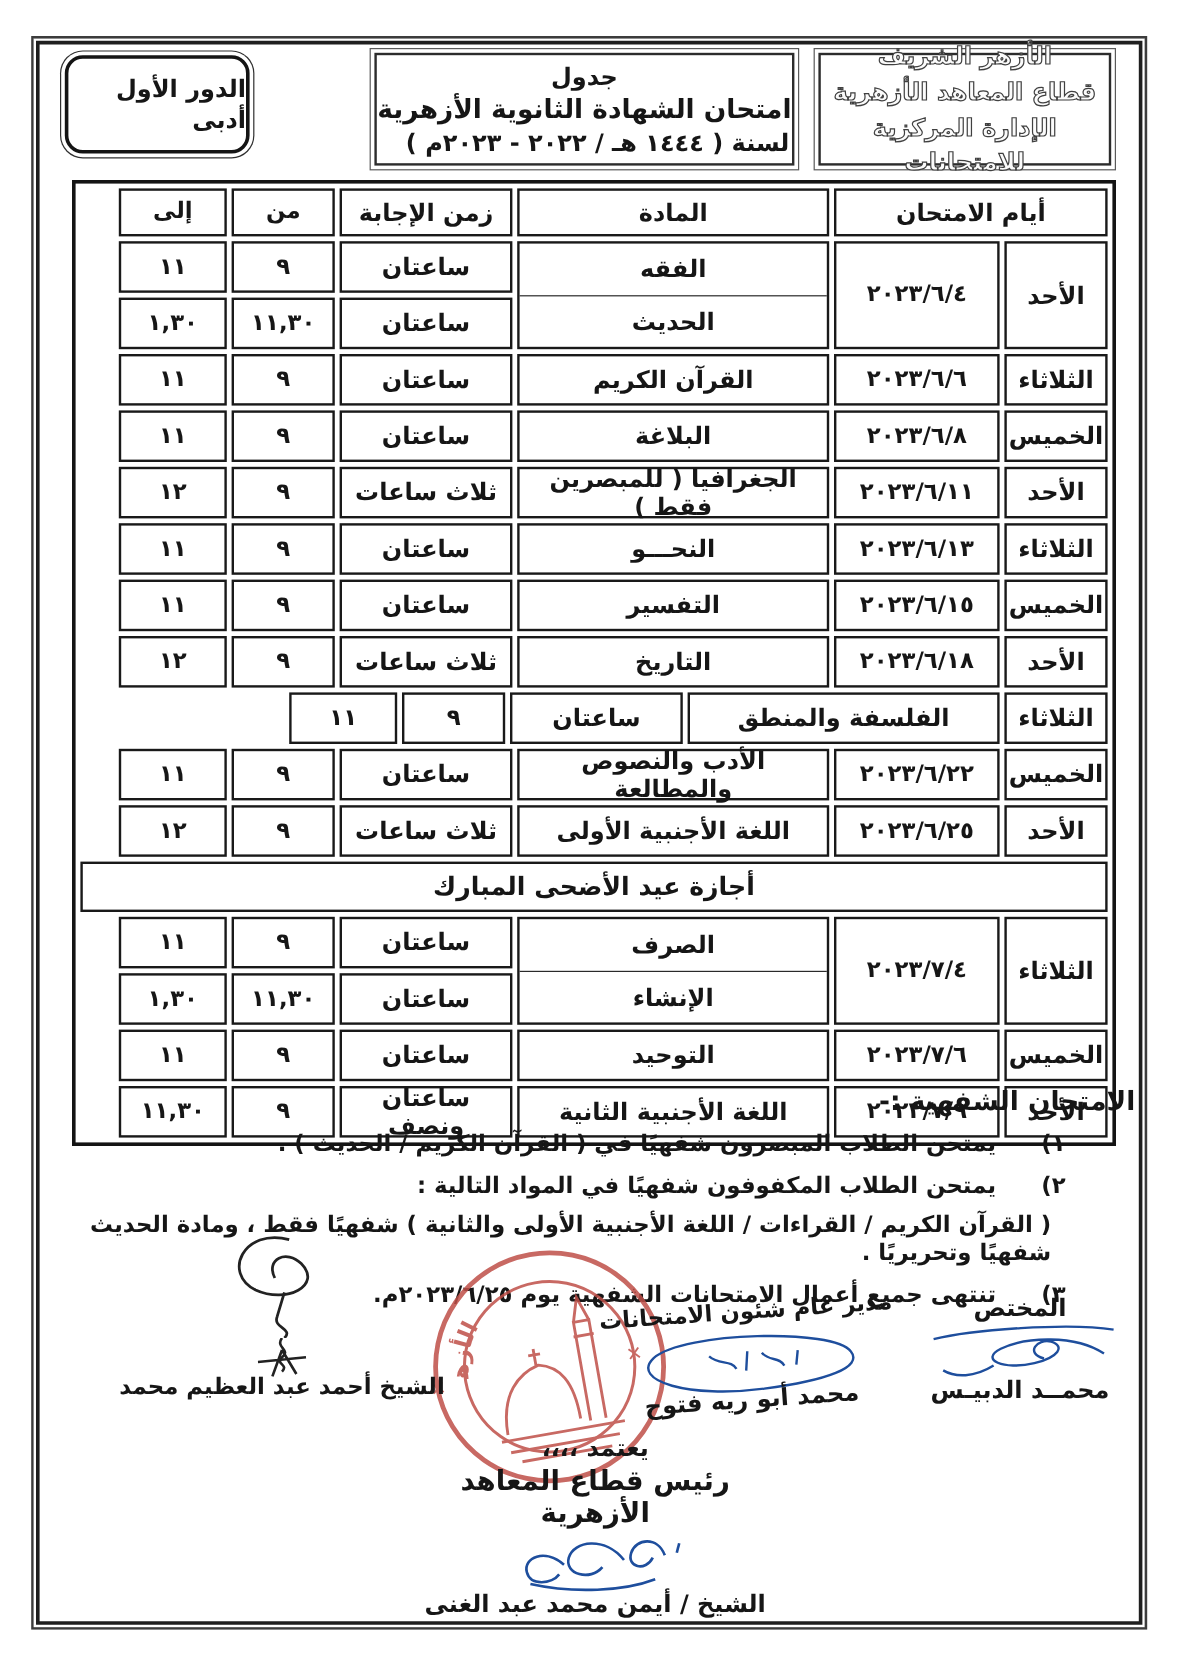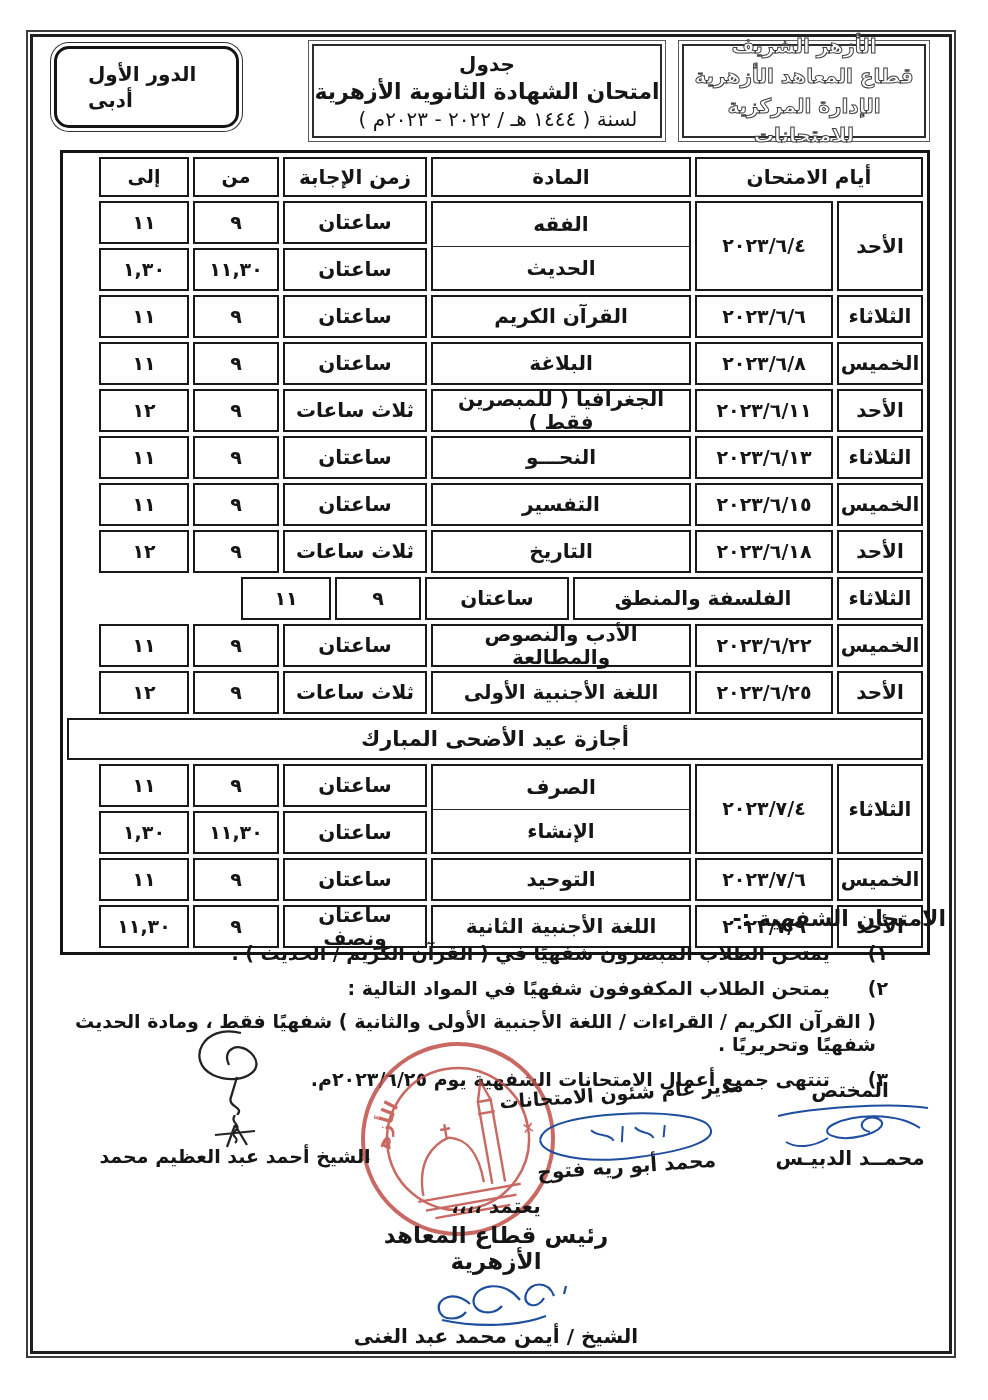--- a/index.html
+++ b/index.html
@@ -16,26 +16,26 @@
     background:#ffffff;
   }
   
   .logo-box{position:absolute;top:8px;right:24px;width:252px;height:102px;border:1px solid #5a5a5a;padding:3px;box-sizing:border-box;background:#fff;}
   .logo-inner{width:100%;height:100%;border:2px solid #2c2c2c;box-sizing:border-box;display:flex;flex-direction:column;justify-content:center;text-align:center;gap:1px;}
   .logo-line{font-weight:bold;font-size:20px;line-height:1.45;color:#4a4a4a;-webkit-text-fill-color:#fbfbfb;-webkit-text-stroke:1px #404040;letter-spacing:1px;}
   .title-box{position:absolute;top:8px;right:288px;width:358px;height:102px;border:1px solid #5a5a5a;padding:3px;box-sizing:border-box;background:#fff;}
   .title-inner{width:100%;height:100%;border:2px solid #2c2c2c;box-sizing:border-box;display:flex;flex-direction:column;justify-content:center;text-align:center;gap:3px;}
   .t1{font-size:20px;font-weight:bold;}
   .t2{font-size:22px;font-weight:bold;}
-  .t3{font-size:20px;font-weight:normal;margin-left:22px;}
+  .t3{font-size:20px;font-weight:bold;margin-left:22px;}
   .round-box{
     position:absolute;top:14px;left:26px;width:148px;height:76px;
     border:3px solid #141414;border-radius:15px;
     box-shadow:0 0 0 3px #ffffff,0 0 0 4px #2f2f2f;
-    display:flex;flex-direction:column;align-items:flex-end;justify-content:center;gap:2px;background:#fff;padding-left:31px;
+    display:flex;flex-direction:column;align-items:flex-start;justify-content:center;gap:2px;background:#fff;
   }
   .round-line{font-size:20px;font-weight:bold;line-height:1.2;}
   
   .exam-table{
     position:absolute;top:118px;right:24px;width:870px;box-sizing:border-box;
     border:3px solid #141414;padding:4px;background:#fff;
     display:flex;flex-direction:column;gap:4px;
   }
   .trow{display:flex;gap:4px;}
   .cell{

